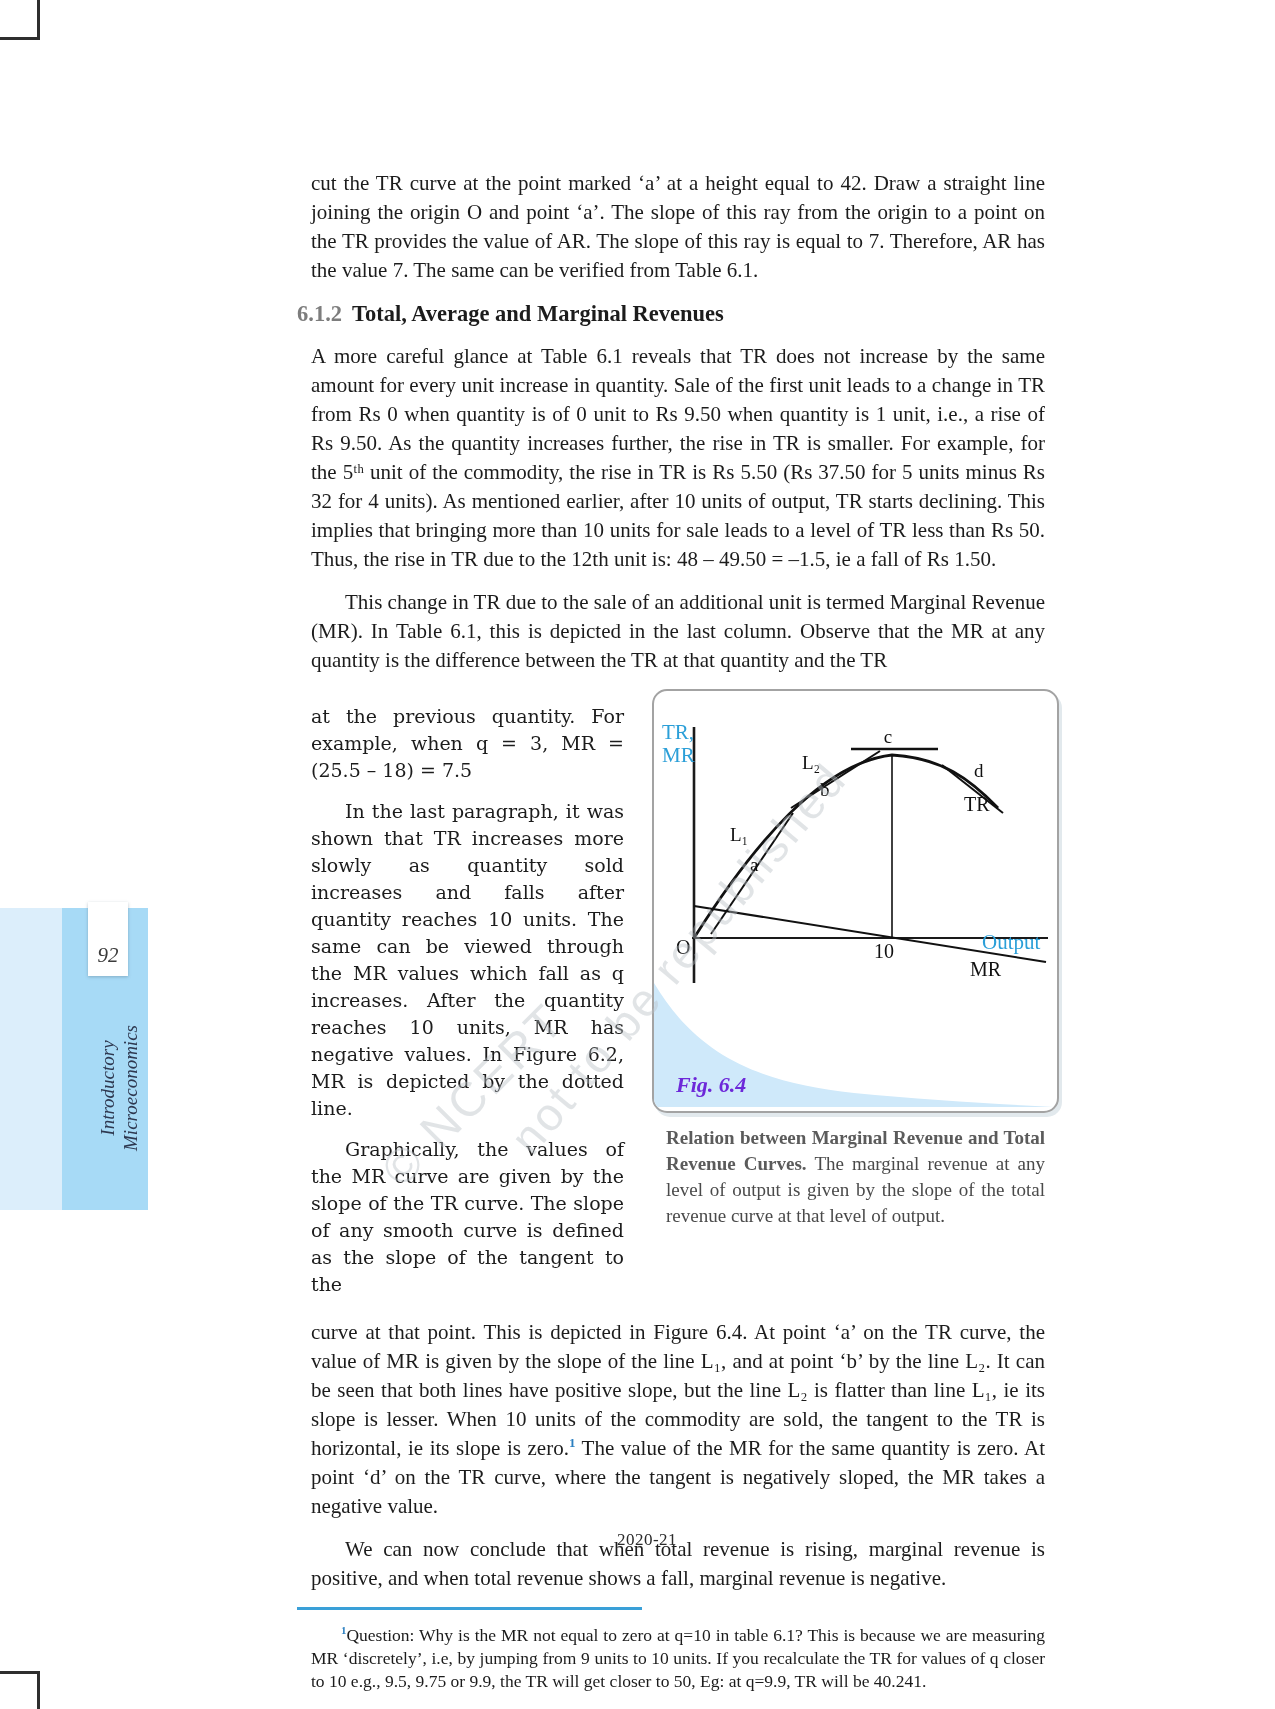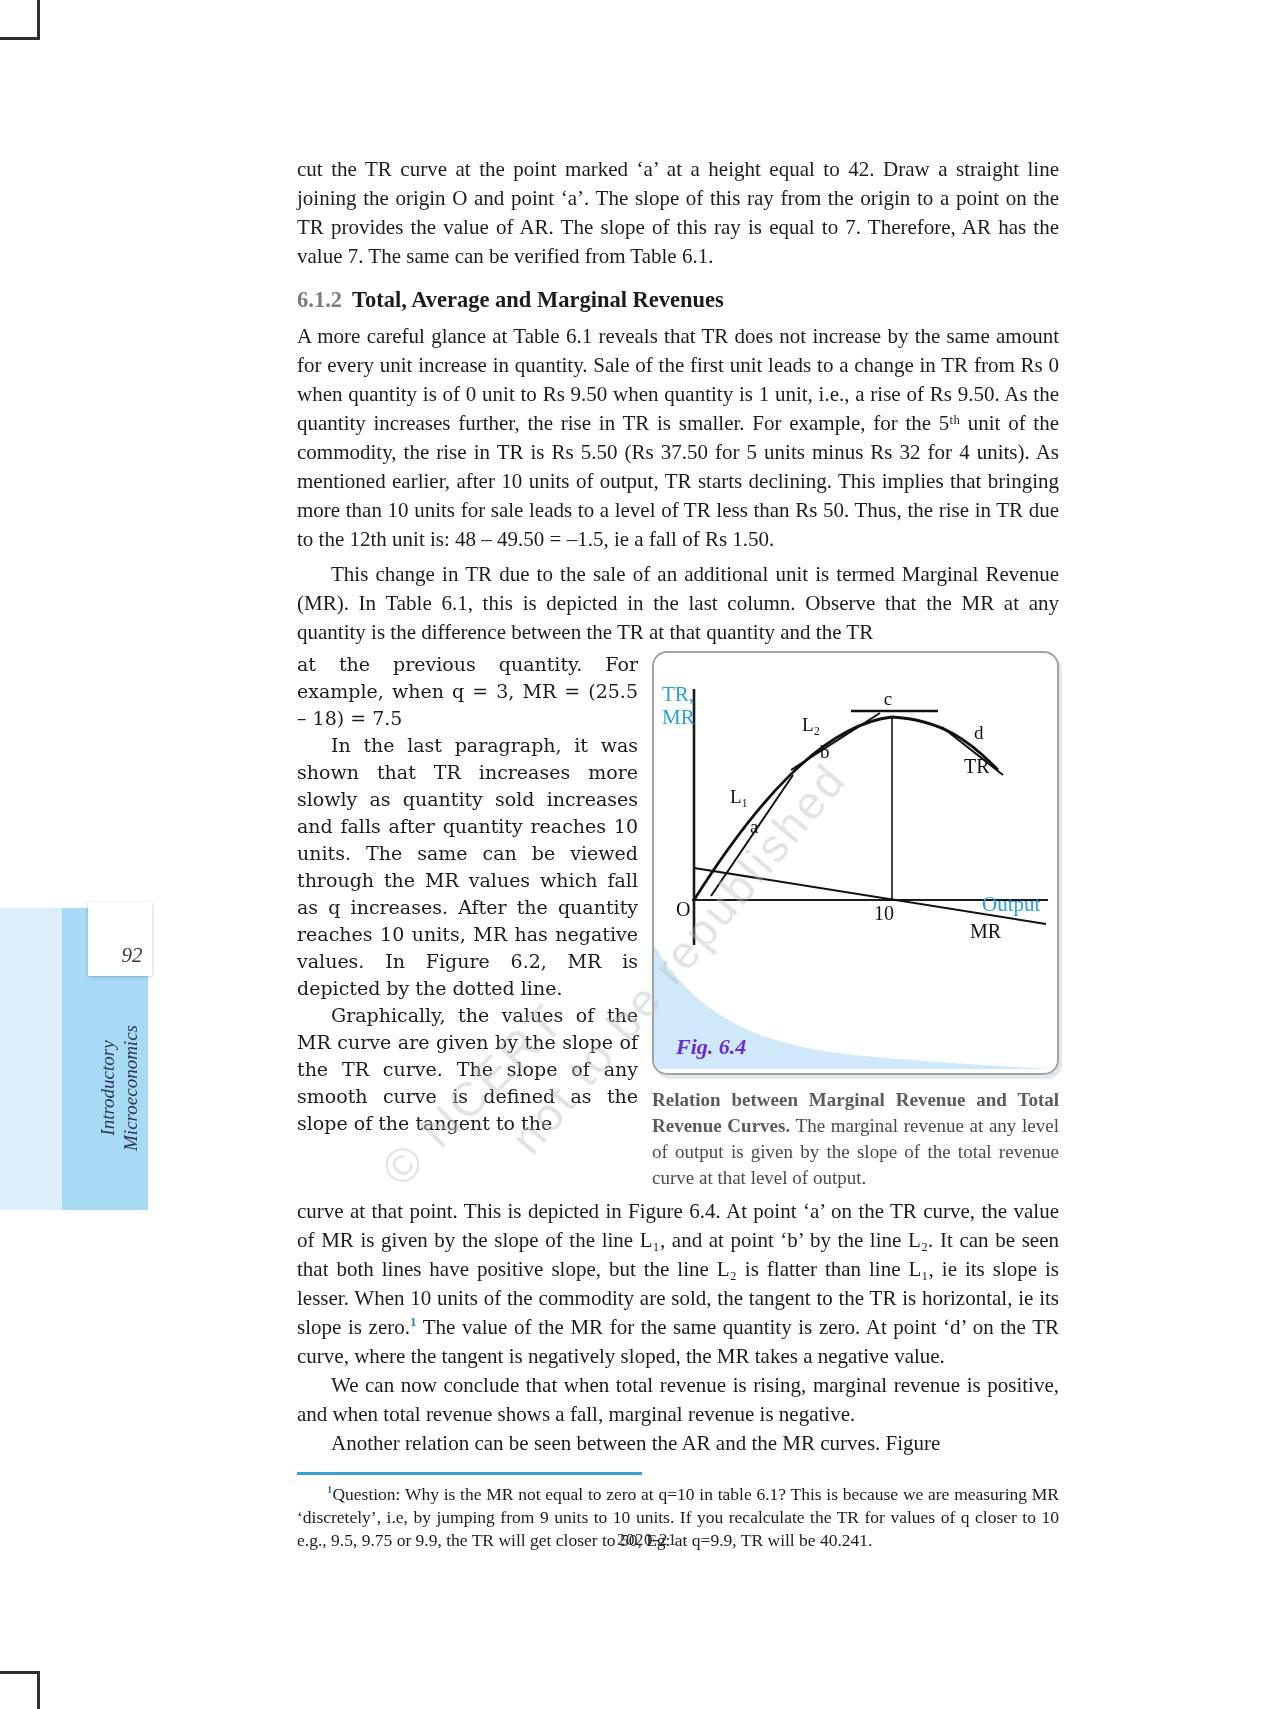--- a/index.html
+++ b/index.html
@@ -10,29 +10,29 @@
   .crop{position:absolute;background:#2e2e2e;}
   .crop-tl-v{left:37px;top:0;width:3px;height:40px;}
   .crop-tl-h{left:0;top:37px;width:37px;height:3px;}
   .crop-bl-h{left:0;top:1671px;width:37px;height:3px;}
   .crop-bl-v{left:37px;top:1671px;width:3px;height:38px;}
 
   
   .band-light{position:absolute;left:0;top:908px;width:62px;height:302px;background:#dceefb;}
   .band-dark{position:absolute;left:62px;top:908px;width:86px;height:302px;background:#a7daf6;}
   .page-tab{position:absolute;left:88px;top:902px;width:40px;height:74px;background:#ffffff;
-            box-shadow:0 1px 3px rgba(60,90,110,.35);display:flex;align-items:flex-end;justify-content:center;padding-left:24px;}
+            box-shadow:0 1px 3px rgba(60,90,110,.35);display:flex;align-items:flex-end;justify-content:center;}
   .page-num{font-style:italic;font-size:21px;color:#3b3b3b;padding-bottom:8px;}
   .vert-title{position:absolute;left:96px;top:1204px;width:232px;transform:rotate(-90deg);
               transform-origin:0 0;text-align:center;font-style:italic;font-size:19px;line-height:23px;color:#2e3850;}
   .vert-title span{display:block;}
 
   
   .main{position:absolute;left:297px;top:155px;width:762px;font-size:21px;line-height:29px;text-align:justify;}
-  .main p{margin:0;}
+  .main p{margin:14px;}
   .indent{text-indent:34px;}
   h2.heading{margin:15px 0 8px 0;font-size:22.5px;line-height:28px;font-weight:bold;text-align:left;}
   .h-num{color:#7d7d7d;margin-right:10px;}
 
   .wrap-row{display:flex;gap:14px;margin-top:4px;}
   .col-left{width:341px;flex:none;font-family:"DejaVu Serif",serif;font-size:19px;line-height:27px;}
   .col-right{width:407px;flex:none;}
 
   .figure-box{position:relative;width:403px;height:420px;background:#ffffff;border:2px solid #a3a3a3;
               border-radius:15px;box-shadow:3px 4px 0 #e2e9ed;overflow:hidden;}
@@ -133,21 +133,20 @@
         </div>
 
         <p class="caption"><span class="cap-bold">Relation between Marginal Revenue and Total Revenue Curves.</span><span> The marginal revenue at any level of output is given by the slope of the total revenue curve at that level of output.</span></p>
       </div>
     </div>
 
     <p class="cont"><span>curve at that point. This is depicted in Figure 6.4. At point ‘a’ on the TR curve, the value of MR is given by the slope of the line L₁, and at point ‘b’ by the line L₂. It can be seen that both lines have positive slope, but the line L₂ is flatter than line L₁, ie its slope is lesser. When 10 units of the commodity are sold, the tangent to the TR is horizontal, ie its slope is zero.</span><sup class="fn-ref">1</sup><span> The value of the MR for the same quantity is zero. At point ‘d’ on the TR curve, where the tangent is negatively sloped, the MR takes a negative value.</span></p>
 
     <p class="indent">We can now conclude that when total revenue is rising, marginal revenue is positive, and when total revenue shows a fall, marginal revenue is negative.</p>
 
-    <p class="indent">Another relation can be seen between the AR and the MR curves. Figure</p>
 
     <div class="footnote">
       <div class="fn-rule"></div>
       <p class="fn-text"><sup class="fn-ref">1</sup><span>Question: Why is the MR not equal to zero at q=10 in table 6.1? This is because we are measuring MR ‘discretely’, i.e, by jumping from 9 units to 10 units. If you recalculate the TR for values of q closer to 10 e.g., 9.5, 9.75 or 9.9, the TR will get closer to 50, Eg: at q=9.9, TR will be 40.241.</span></p>
     </div>
 
   </div>
 
   <div class="footer">2020-21</div>
 

